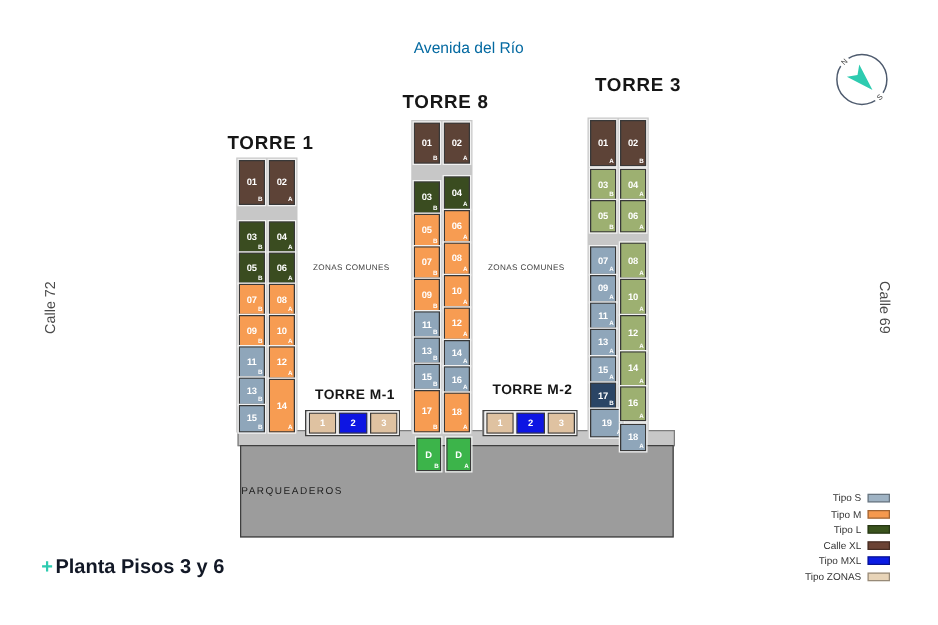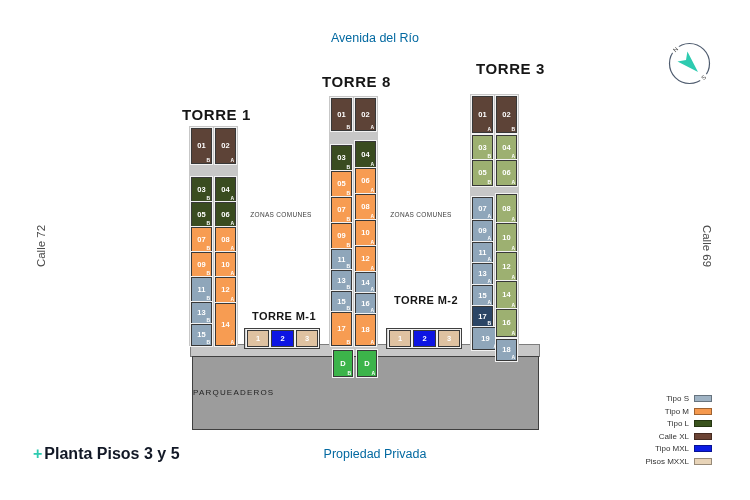--- a/index.html
+++ b/index.html
@@ -49,21 +49,20 @@
   .plus{margin-right:2px;}
 </style>
 </head>
 <body>
 
 <div class="canvas">
 
   <div class="street street-top">Avenida del Río</div>
   <div class="street street-left">Calle 72</div>
   <div class="street street-right">Calle 69</div>
-  <div class="street street-bottom">Propiedad Privada</div>
 
   <svg class="compass" viewBox="0 0 53 53">
     <circle class="compass-ring" cx="26.5" cy="26.5" r="20"></circle>
     <circle cx="12.4" cy="12.4" r="4.5" fill="#ffffff"></circle>
     <circle cx="40.6" cy="40.6" r="4.5" fill="#ffffff"></circle>
     <text class="compass-letter" x="12.4" y="14.6" transform="rotate(-45 12.4 12.4)">N</text>
     <text class="compass-letter" x="40.6" y="42.8" transform="rotate(-45 40.6 40.6)">S</text>
     <polygon points="35,35 14.5,24.4 23,23 24.4,14.5" fill="#2ecbb0"></polygon>
   </svg>
 
@@ -295,21 +294,21 @@
       <div class="cell" style="left: 247px; top: 330px; width: 22px; height: 17px; background: rgb(223, 194, 161);">
         <div class="num">1</div>
       </div>
       <div class="cell" style="left: 271px; top: 330px; width: 23px; height: 17px; background: rgb(13, 21, 227);">
         <div class="num">2</div>
       </div>
       <div class="cell" style="left: 296px; top: 330px; width: 22px; height: 17px; background: rgb(223, 194, 161);">
         <div class="num">3</div>
       </div>
       <div class="m-frame" style="left: 386px; top: 328px; width: 76px; height: 21px;"></div>
-      <div class="tower-title mtower-title" style="left: 394px; top: 294px;">TORRE M-2</div>
+      <div class="tower-title mtower-title" style="left: 394px; top: 306px;">TORRE M-2</div>
       <div class="cell" style="left: 389px; top: 330px; width: 22px; height: 17px; background: rgb(223, 194, 161);">
         <div class="num">1</div>
       </div>
       <div class="cell" style="left: 413px; top: 330px; width: 23px; height: 17px; background: rgb(13, 21, 227);">
         <div class="num">2</div>
       </div>
       <div class="cell" style="left: 438px; top: 330px; width: 22px; height: 17px; background: rgb(223, 194, 161);">
         <div class="num">3</div>
       </div>
       <div class="cell" style="left: 333px; top: 350px; width: 20px; height: 27px; background: rgb(60, 180, 74);">
@@ -337,22 +336,22 @@
       </div>
       <div class="legend-row">
         <div class="legend-label">Calle XL</div>
         <div class="legend-swatch" style="background: rgb(107, 67, 52);"></div>
       </div>
       <div class="legend-row">
         <div class="legend-label">Tipo MXL</div>
         <div class="legend-swatch" style="background: rgb(11, 28, 228);"></div>
       </div>
       <div class="legend-row">
-        <div class="legend-label">Pisos MXXL</div>
+        <div class="legend-label">Tipo ZONAS</div>
         <div class="legend-swatch" style="background: rgb(232, 212, 184);"></div>
       </div>
     </div>
 
   <div class="page-title">
-    <span class="plus" style="color: rgb(46, 203, 176);">+</span><span>Planta Pisos 3 y 5</span>
+    <span class="plus" style="color: rgb(46, 203, 176);">+</span><span>Planta Pisos 3 y 6</span>
   </div>
 
 </div>
 
 </body></html>

